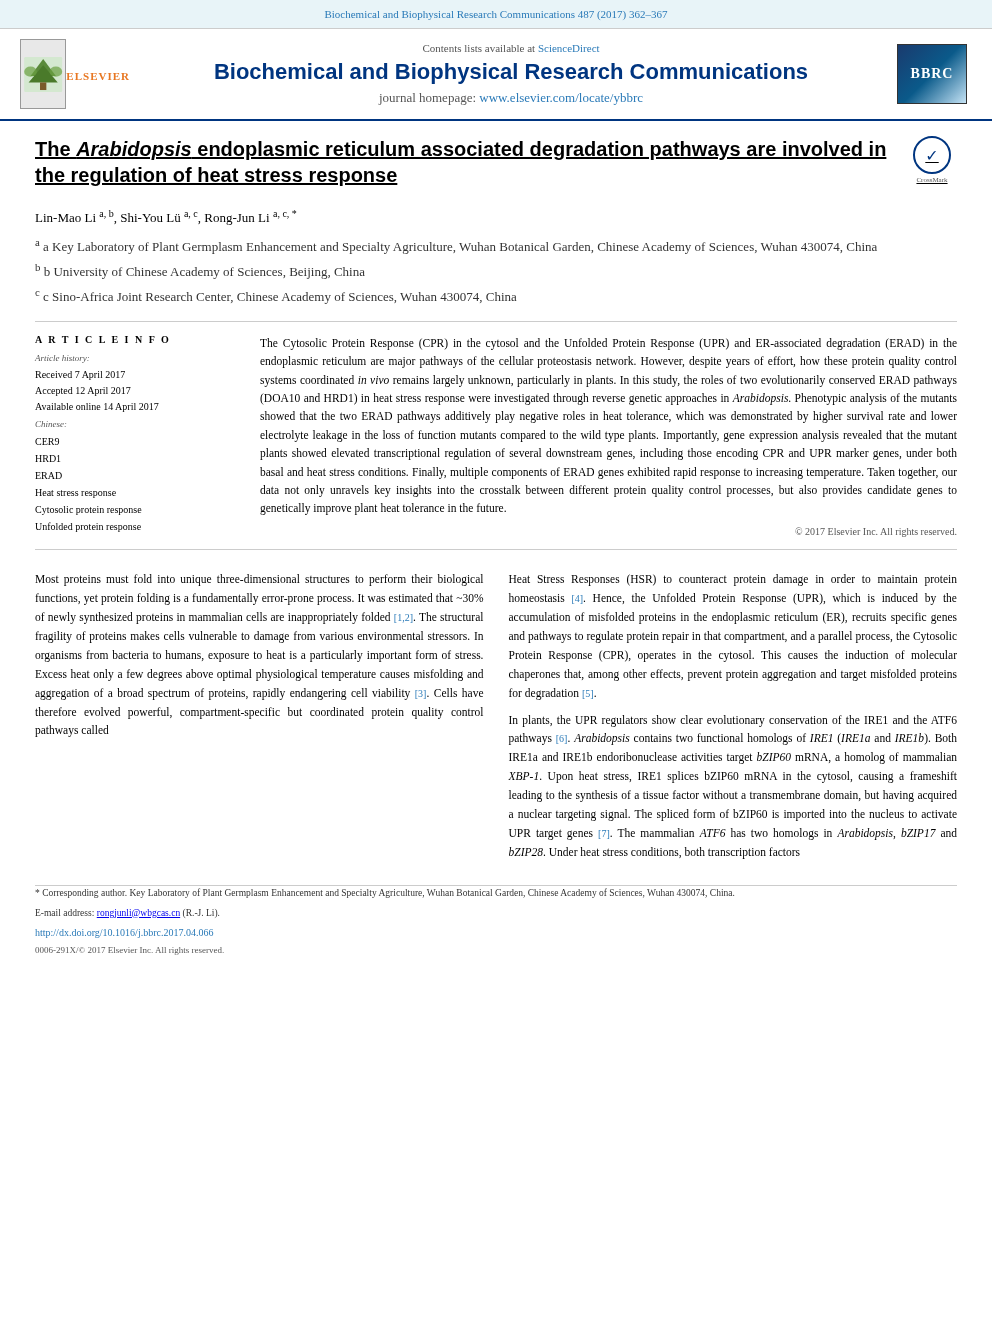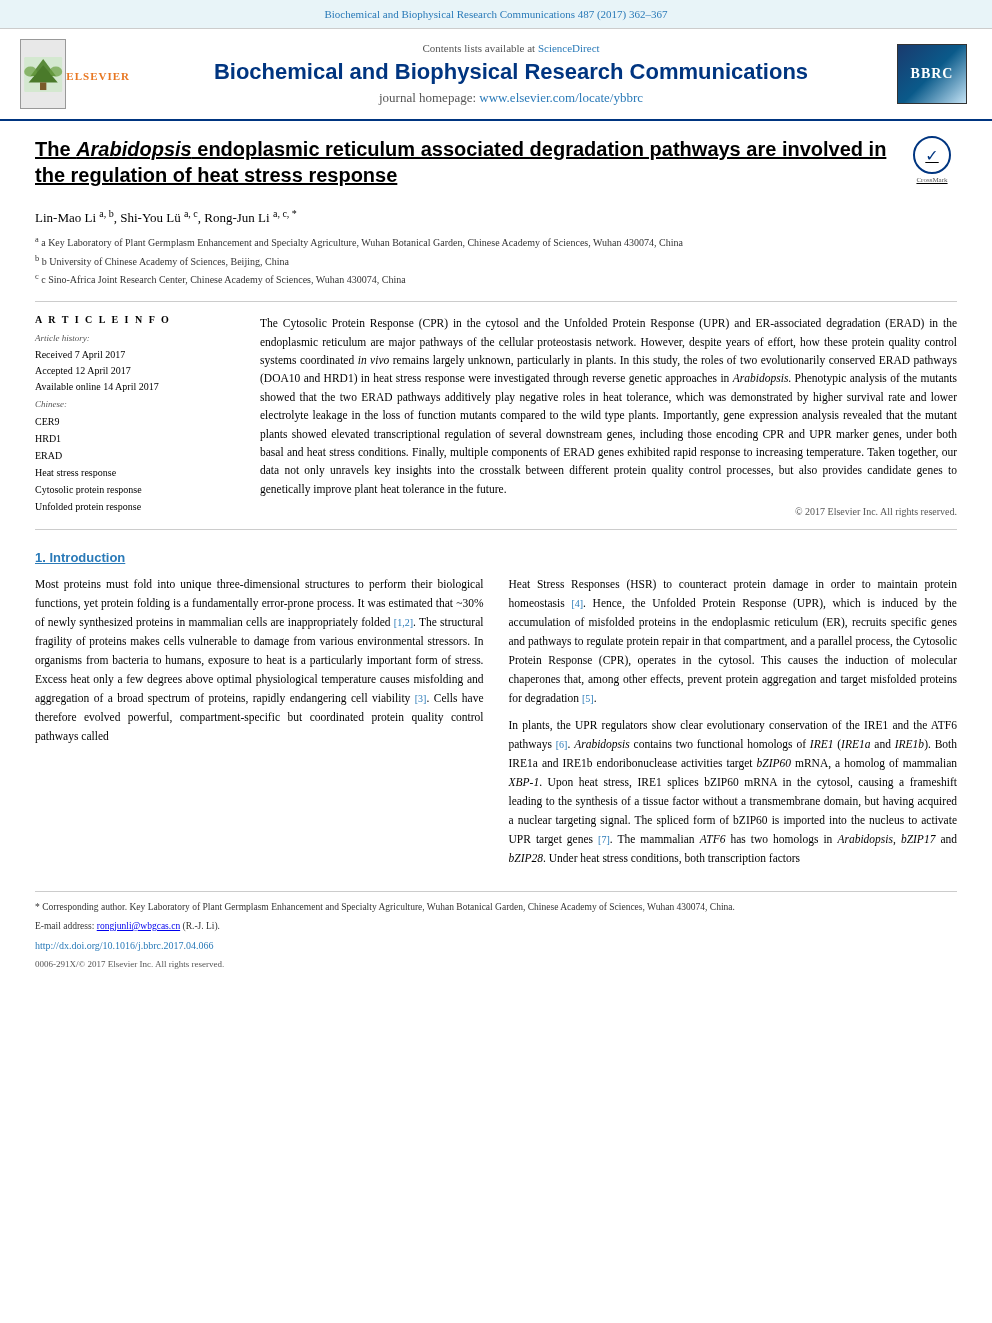--- a/index.html
+++ b/index.html
@@ -177,21 +177,21 @@
       margin-bottom: 8px;
       color: #000;
     }
 
     .authors sup {
       color: #000;
       font-size: 10px;
     }
 
     .affiliations {
-      font-size: 10px;
+      font-size: 13px;
       color: #333;
       margin-bottom: 14px;
       line-height: 1.5;
     }
 
     .affiliations p {
       margin-bottom: 2px;
     }
 
     .divider {
@@ -306,21 +306,20 @@
       font-size: 10px;
     }
 
     .body-text em {
       font-style: italic;
     }
 
     .footnote-section {
       border-top: 1px solid #ccc;
       margin-top: 15px;
-      padding-top: 8px;
     }
 
     .footnote-text {
       font-size: 9.5px;
       line-height: 1.5;
       color: #333;
       margin-bottom: 5px;
     }
 
     .doi-link {
@@ -434,23 +433,20 @@
       <div class="abstract-text">
         The Cytosolic Protein Response (CPR) in the cytosol and the Unfolded Protein Response (UPR) and ER-associated degradation (ERAD) in the endoplasmic reticulum are major pathways of the cellular proteostasis network. However, despite years of effort, how these protein quality control systems coordinated <em>in vivo</em> remains largely unknown, particularly in plants. In this study, the roles of two evolutionarily conserved ERAD pathways (DOA10 and HRD1) in heat stress response were investigated through reverse genetic approaches in <em>Arabidopsis</em>. Phenotypic analysis of the mutants showed that the two ERAD pathways additively play negative roles in heat tolerance, which was demonstrated by higher survival rate and lower electrolyte leakage in the loss of function mutants compared to the wild type plants. Importantly, gene expression analysis revealed that the mutant plants showed elevated transcriptional regulation of several downstream genes, including those encoding CPR and UPR marker genes, under both basal and heat stress conditions. Finally, multiple components of ERAD genes exhibited rapid response to increasing temperature. Taken together, our data not only unravels key insights into the crosstalk between different protein quality control processes, but also provides candidate genes to genetically improve plant heat tolerance in the future.
       </div>
       <div class="copyright">© 2017 Elsevier Inc. All rights reserved.</div>
     </div>
   </div>
 
   <hr class="divider">
 
   <div class="intro-section">
-    <div class="section-heading">
-      <span style="text-decoration:underline; color:#2a7ab8;">1.  Introduction</span>
-    </div>
 
     <div class="two-col-intro">
 
       <div class="intro-left">
         <p class="body-text">
           Most proteins must fold into unique three-dimensional structures to perform their biological functions, yet protein folding is a fundamentally error-prone process. It was estimated that ~30% of newly synthesized proteins in mammalian cells are inappropriately folded <a href="#" class="cite">[1,2]</a>. The structural fragility of proteins makes cells vulnerable to damage from various environmental stressors. In organisms from bacteria to humans, exposure to heat is a particularly important form of stress. Excess heat only a few degrees above optimal physiological temperature causes misfolding and aggregation of a broad spectrum of proteins, rapidly endangering cell viability <a href="#" class="cite">[3]</a>. Cells have therefore evolved powerful, compartment-specific but coordinated protein quality control pathways called
         </p>
       </div>
 
       <div class="intro-right">

